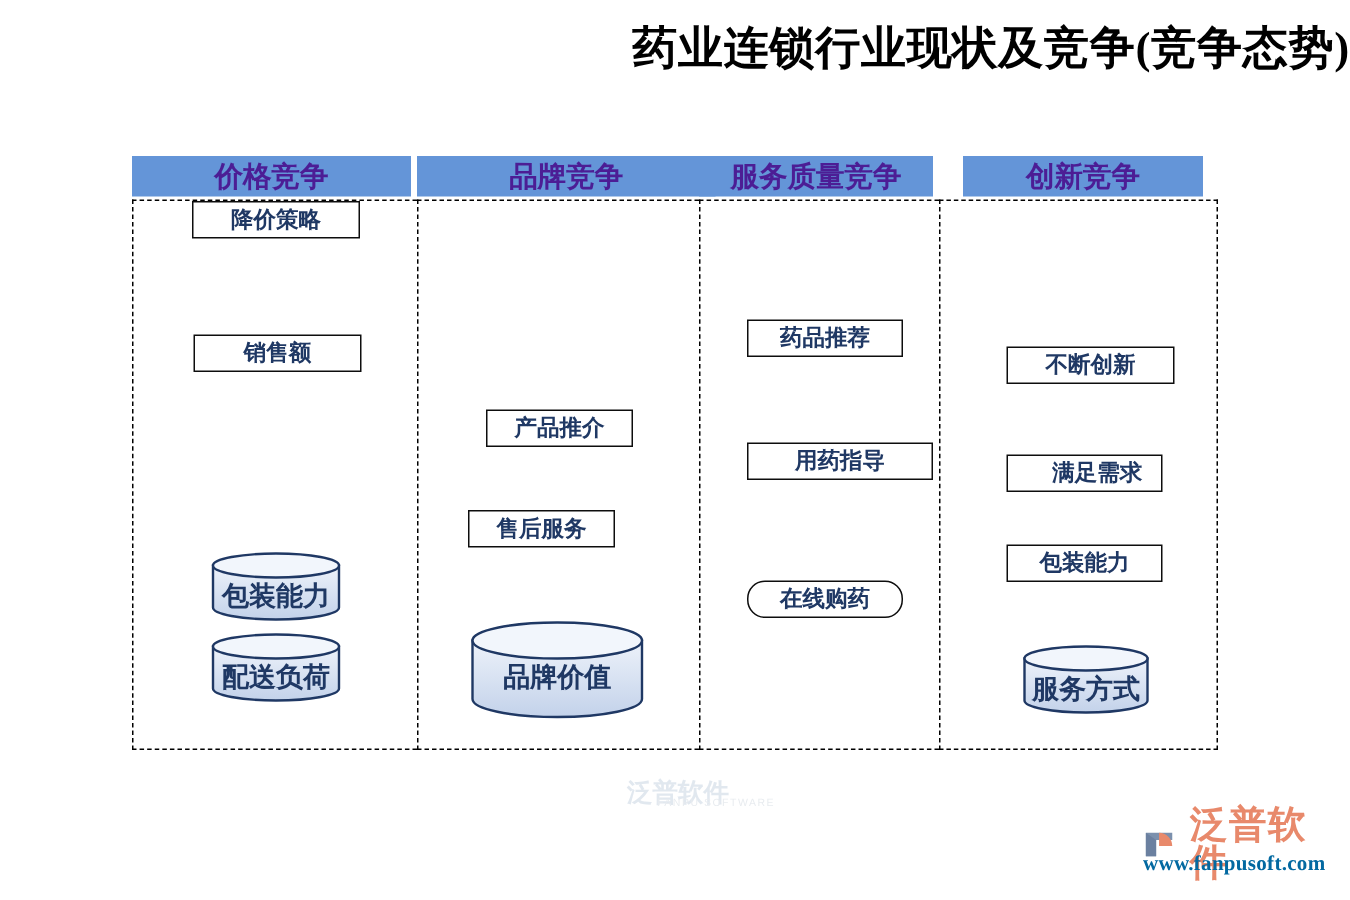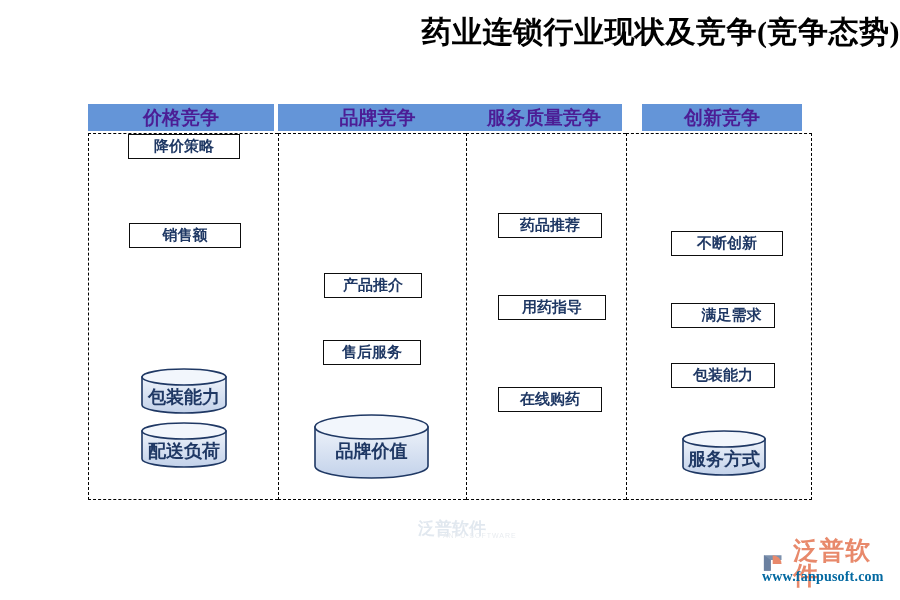--- a/index.html
+++ b/index.html
@@ -245,21 +245,21 @@
         </linearGradient>
       </defs>
       <path d="M2,9 L2,37 A42,8 0 0 0 86,37 L86,9 Z" fill="url(#cg2)" stroke="#1F3864" stroke-width="1.6"></path>
       <ellipse cx="44" cy="9" rx="42" ry="8" fill="#F2F6FC" stroke="#1F3864" stroke-width="1.6"></ellipse>
     </svg>
     <div class="cyl-label" style="top:17px;">配送负荷</div>
   </div>
 
   <div class="node-box" style="left:236px; top:169px; width:98px; height:25px;">产品推介</div>
 
-  <div class="node-box" style="left:235px; top:236px; width:98px; height:25px;">售后服务</div>
+  <div class="node-box" style="left:224px; top:236px; width:98px; height:25px;">售后服务</div>
 
   <div id="watermark">
     <span class="wm-text">泛普软件</span>
     <span class="wm-sub">FANPU SOFTWARE</span>
   </div>
 
   <div class="cyl" style="left:225px; top:310px; width:117px; height:66px;">
     <svg class="cyl-svg" width="117" height="66" viewBox="0 0 117 66">
       <defs>
         <linearGradient id="cg3" x1="0" y1="0" x2="0" y2="1">
@@ -268,23 +268,23 @@
         </linearGradient>
       </defs>
       <path d="M2,13 L2,52 A56.5,12 0 0 0 115,52 L115,13 Z" fill="url(#cg3)" stroke="#1F3864" stroke-width="1.6"></path>
       <ellipse cx="58.5" cy="13" rx="56.5" ry="12" fill="#F2F6FC" stroke="#1F3864" stroke-width="1.6"></ellipse>
     </svg>
     <div class="cyl-label" style="top:25px;">品牌价值</div>
   </div>
 
   <div class="node-box" style="left:410px; top:109px; width:104px; height:25px;">药品推荐</div>
 
-  <div class="node-box" style="left:410px; top:191px; width:108px; height:25px;">用药指导</div>
-
-  <div class="node-box" style="left:410px; top:283px; width:104px; height:25px;">在线购药</div>
+  <div class="node-box" style="left:410px; top:191px; width:124px; height:25px;">用药指导</div>
+
+  <div class="node-box" style="left:410px; top:283px; width:104px; height:25px;border-radius:12px;">在线购药</div>
 
   <div class="node-box" style="left:583px; top:127px; width:112px; height:25px;">不断创新</div>
 
   <div class="node-box" style="left:583px; top:199px; width:104px; height:25px;padding-left:17px;">满足需求</div>
 
   <div class="node-box" style="left:583px; top:259px; width:104px; height:25px;">包装能力</div>
 
   <div class="cyl" style="left:593px; top:326px; width:86px; height:46px;">
     <svg class="cyl-svg" width="86" height="46" viewBox="0 0 86 46">
       <defs>

